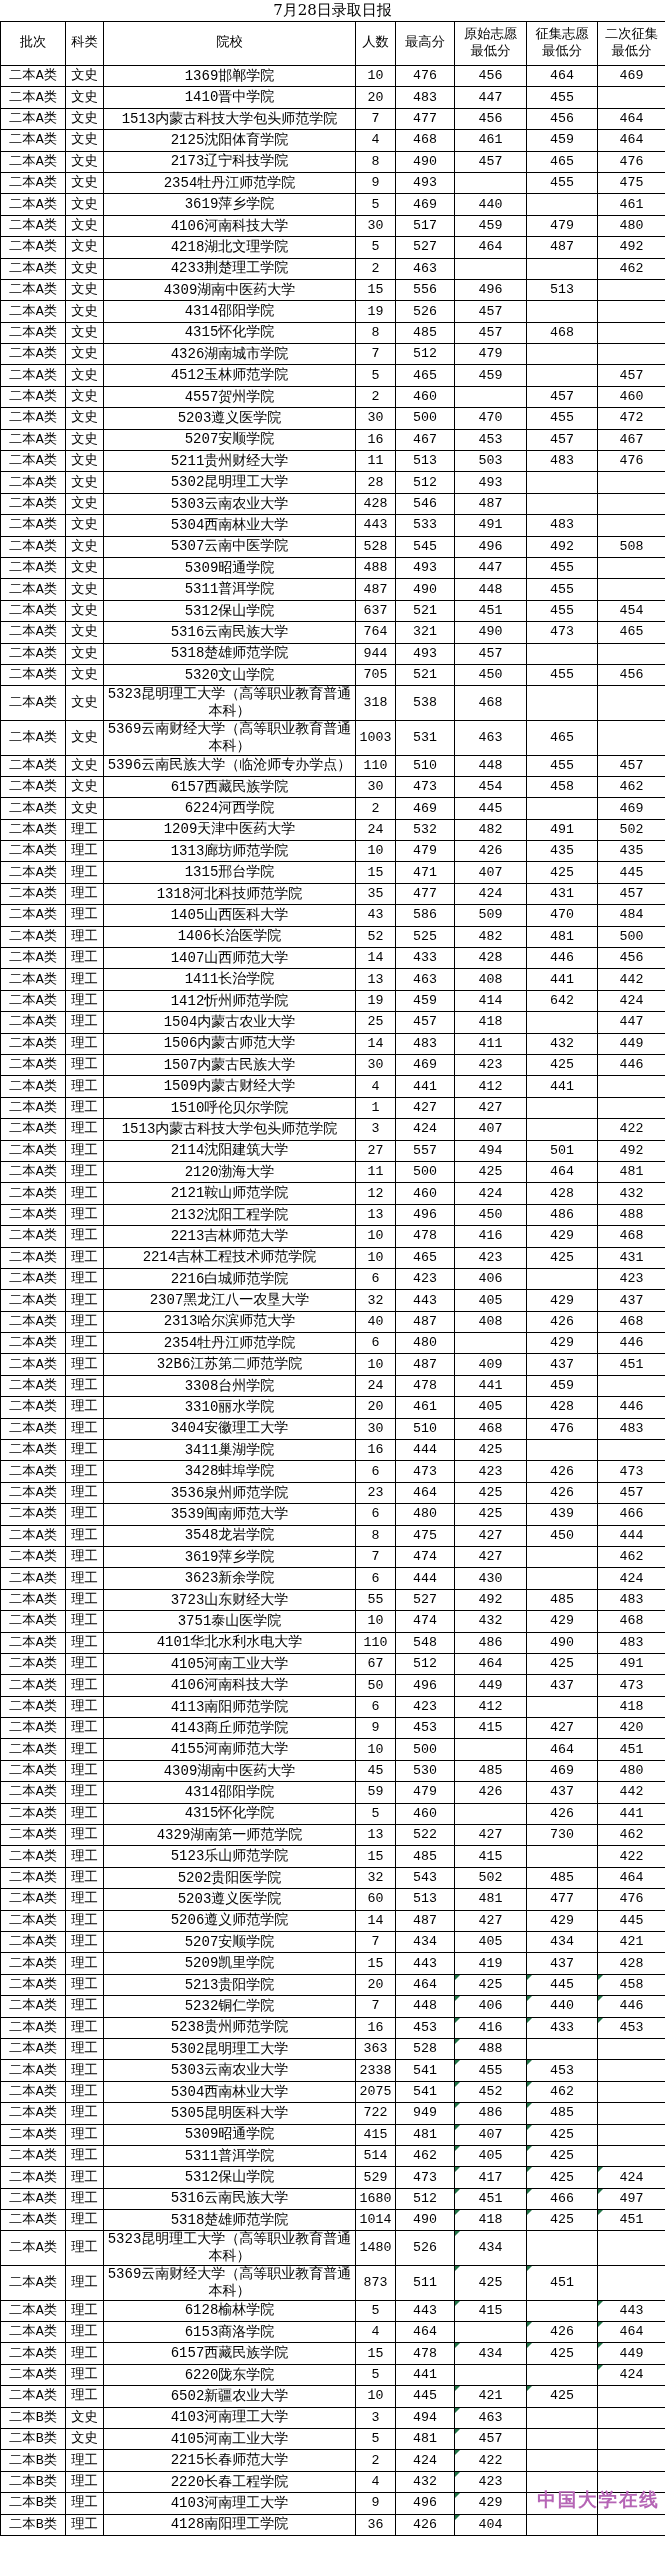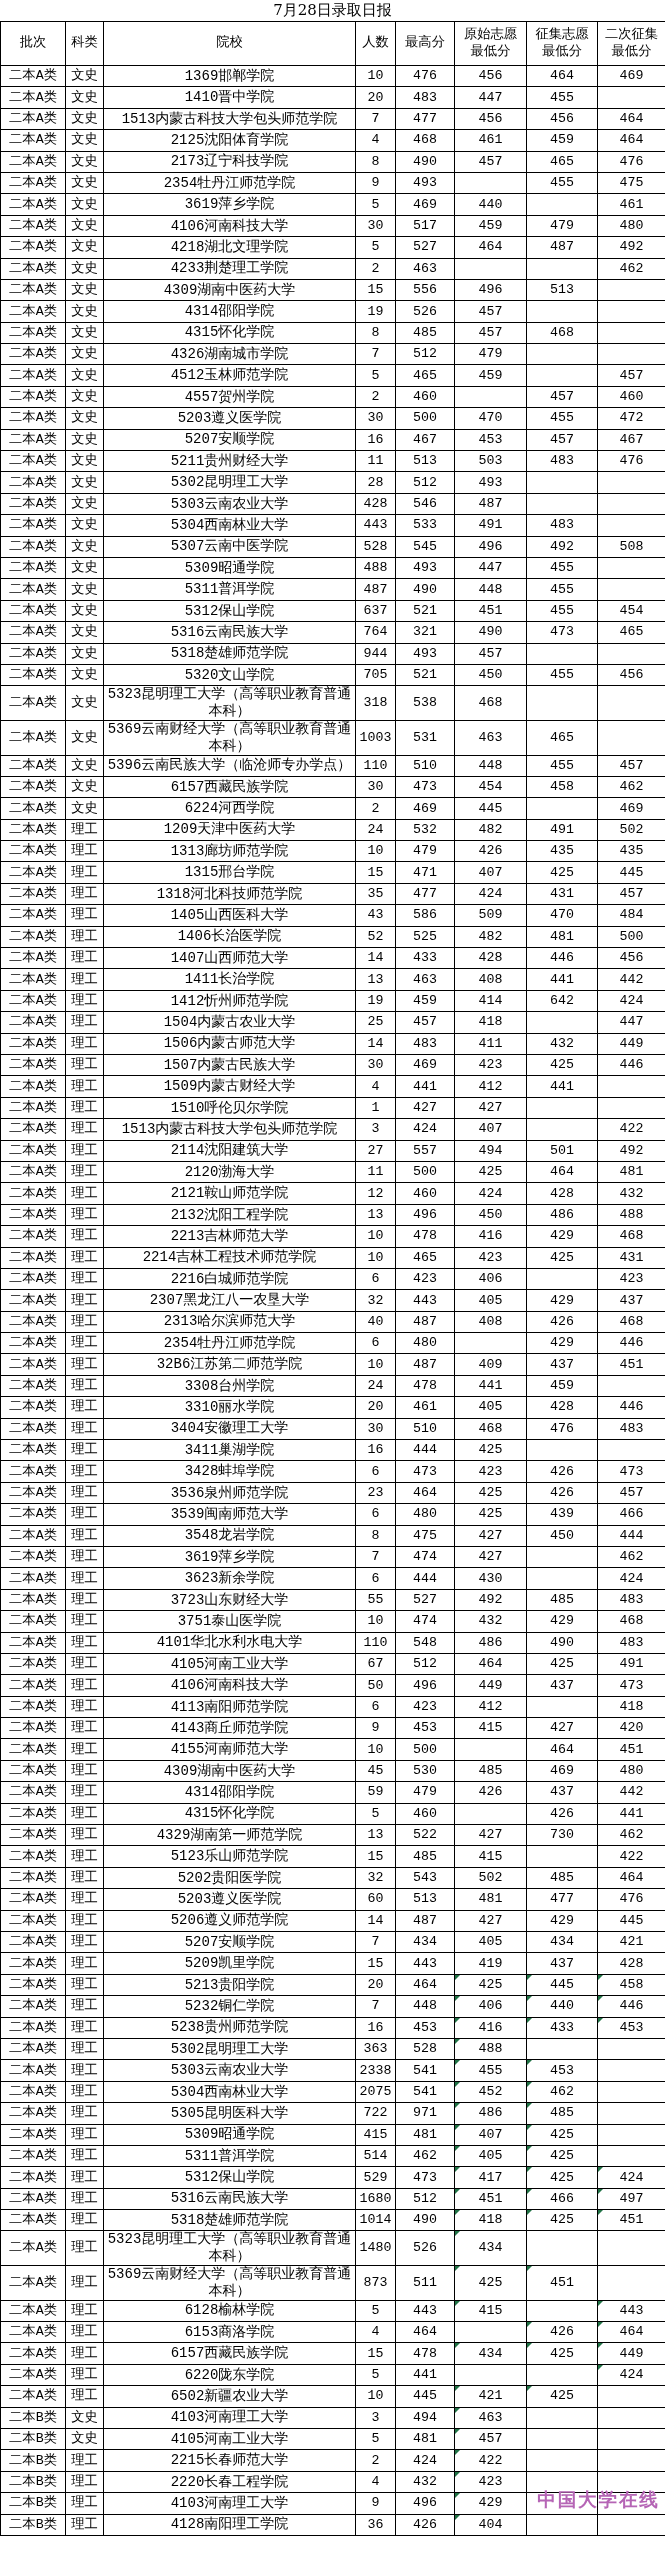--- a/index.html
+++ b/index.html
@@ -990,21 +990,21 @@
           <td class="c4">541</td>
           <td class="c5">452<span class="tri"></span></td>
           <td class="c6">462<span class="tri"></span></td>
           <td class="c7"></td>
         </tr>
         <tr>
           <td class="c0">二本A类</td>
           <td class="c1">理工</td>
           <td class="c2">5305昆明医科大学</td>
           <td class="c3">722</td>
-          <td class="c4">971</td>
+          <td class="c4">949</td>
           <td class="c5">486<span class="tri"></span></td>
           <td class="c6">485<span class="tri"></span></td>
           <td class="c7"></td>
         </tr>
         <tr>
           <td class="c0">二本A类</td>
           <td class="c1">理工</td>
           <td class="c2">5309昭通学院</td>
           <td class="c3">415</td>
           <td class="c4">481</td>

